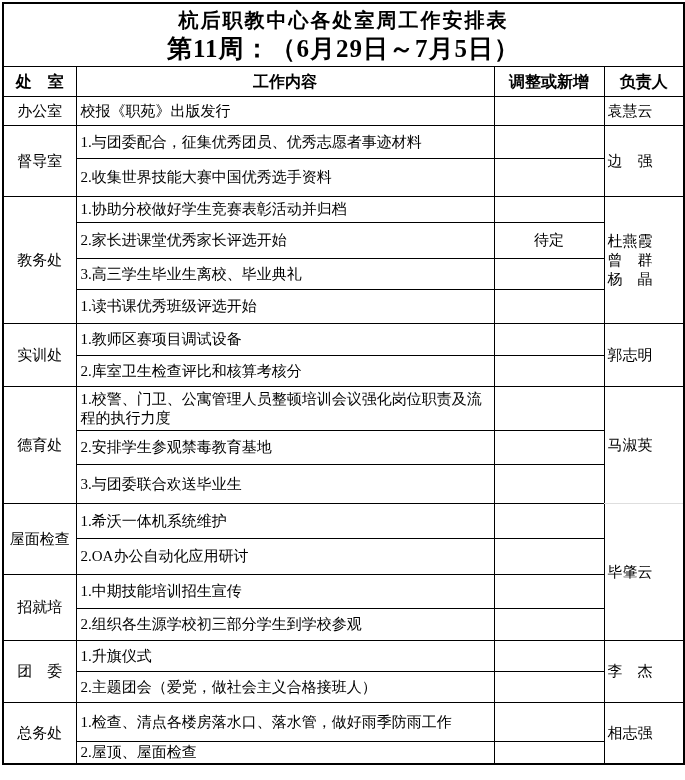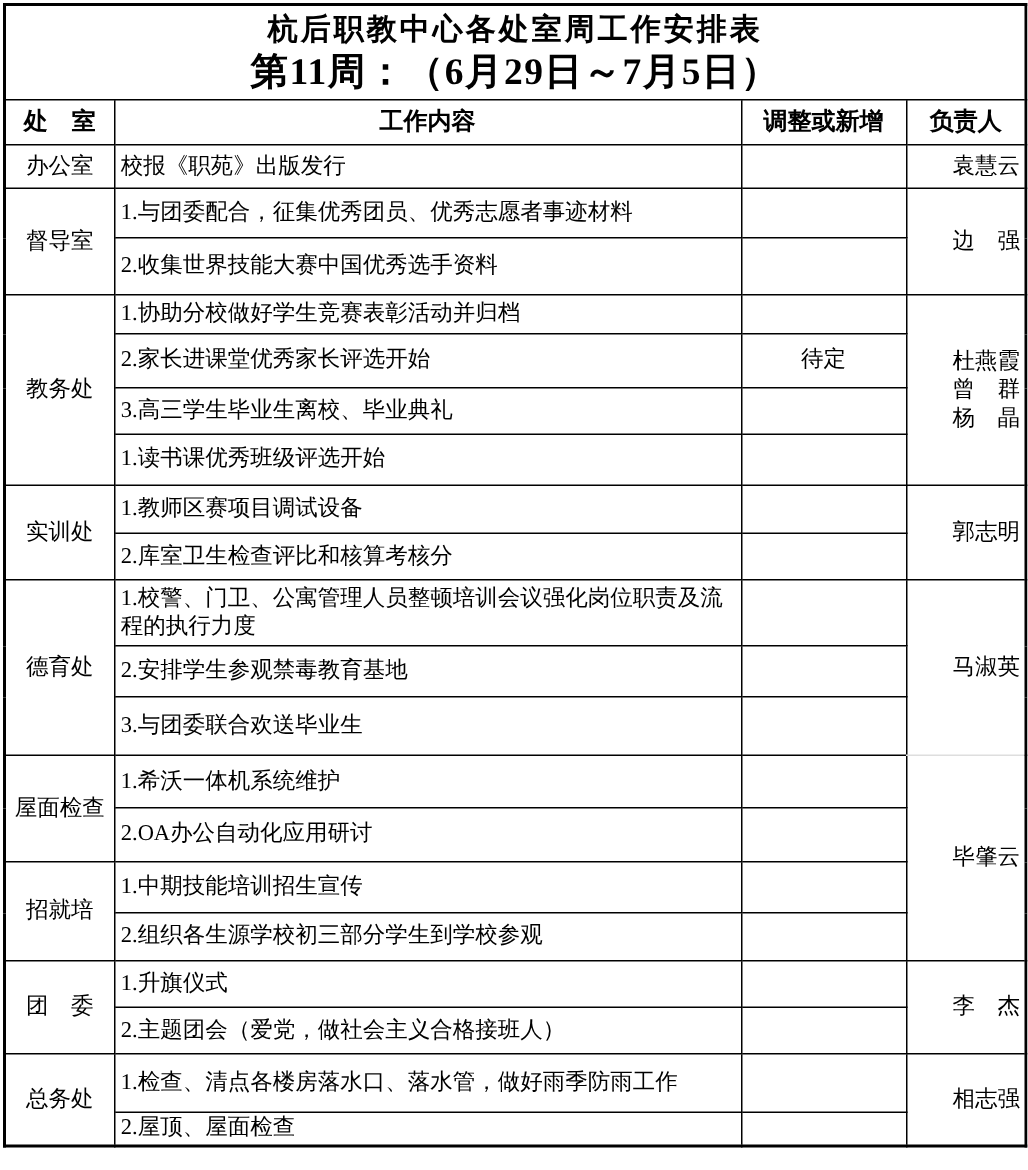--- a/index.html
+++ b/index.html
@@ -27,21 +27,21 @@
     overflow: hidden;
     vertical-align: middle;
     background: #fff;
   }
   .title-cell { text-align: center; padding: 3px 2px 2px 2px; }
   .title-line1 { font-size: 20px; font-weight: bold; letter-spacing: 2px; line-height: 1.3; font-family: Liberation Serif, serif; }
   .title-line2 { font-size: 25px; font-weight: bold; letter-spacing: 1px; line-height: 1.25; }
   th { font-weight: bold; font-size: 16px; text-align: center; }
   .dept   { text-align: center; }
   .adjust { text-align: center; margin-top: 44px; }
-  .owner  { text-align: right; white-space: pre-line; margin-top: 10px; }
+  .owner  { text-align: left; white-space: pre-line; margin-top: 10px; }
   .content { text-align: left; padding-left: 4px; padding-right: 4px; }
   .light-b { border-bottom: 1px solid #dedede; }
   .light-t { border-top: 1px solid #dedede; }
 </style>
 </head>
 <body>
 
 <table class="schedule">
   <colgroup>
     <col style="width:73px">

